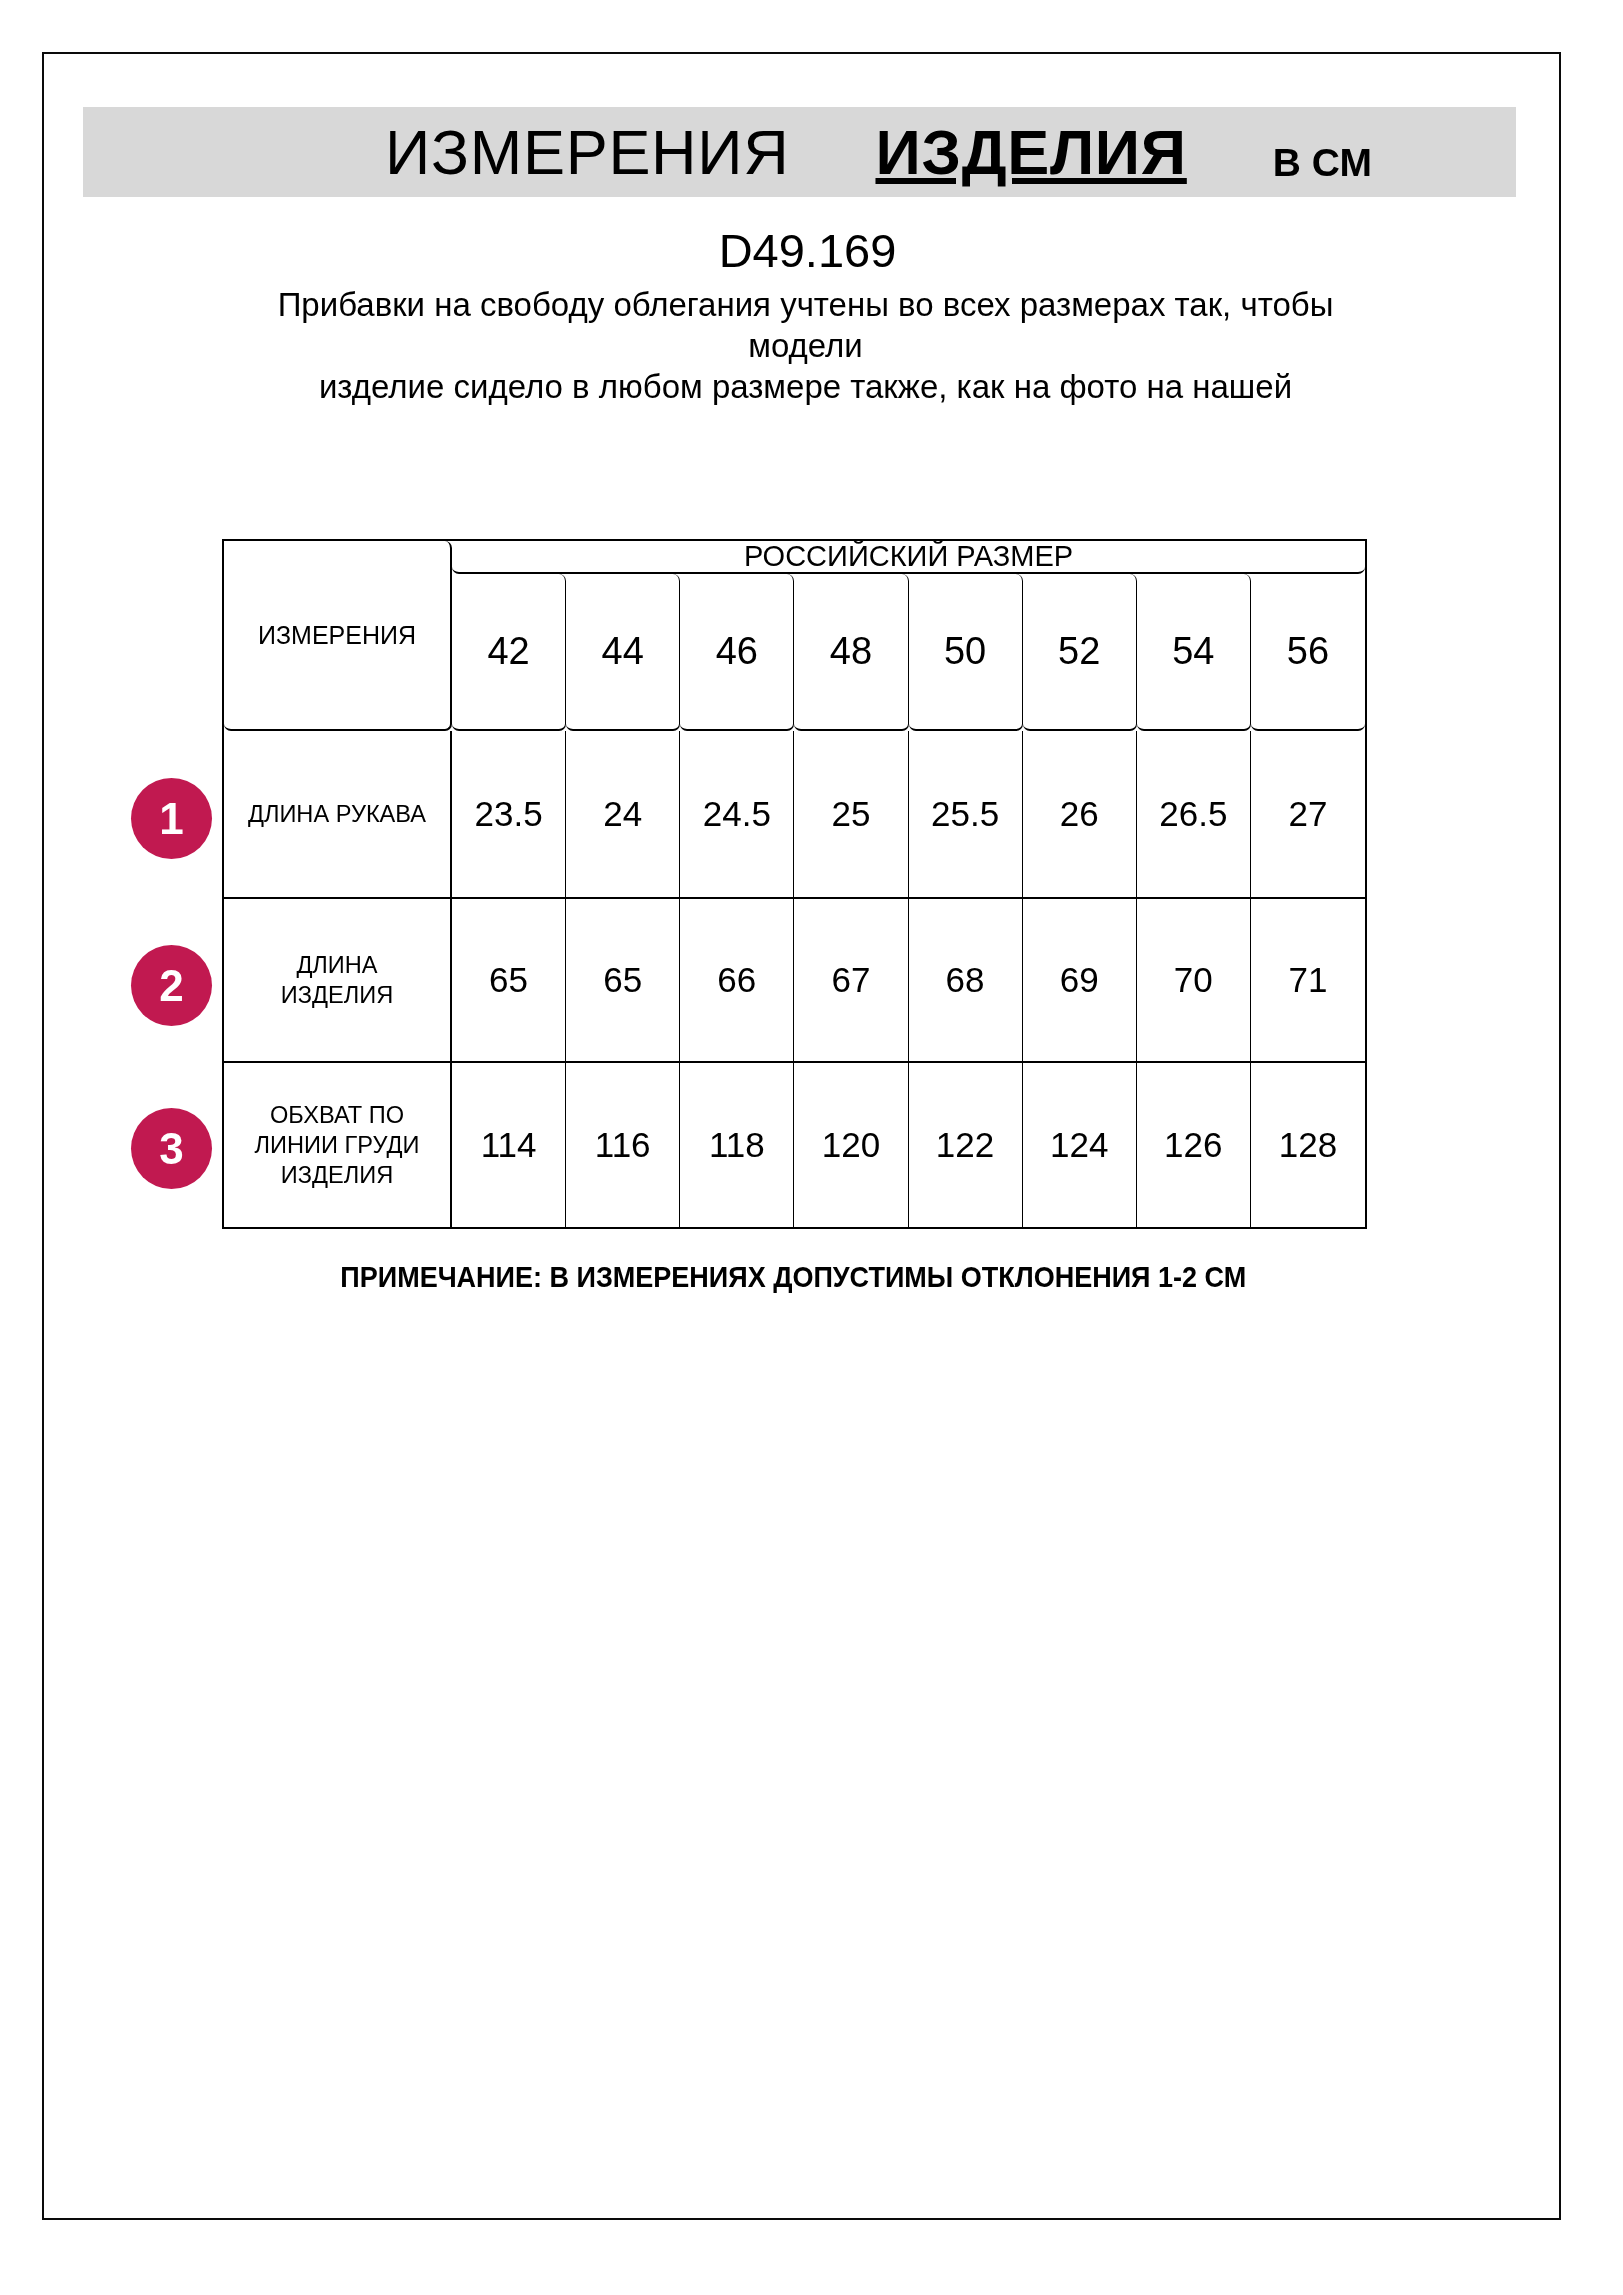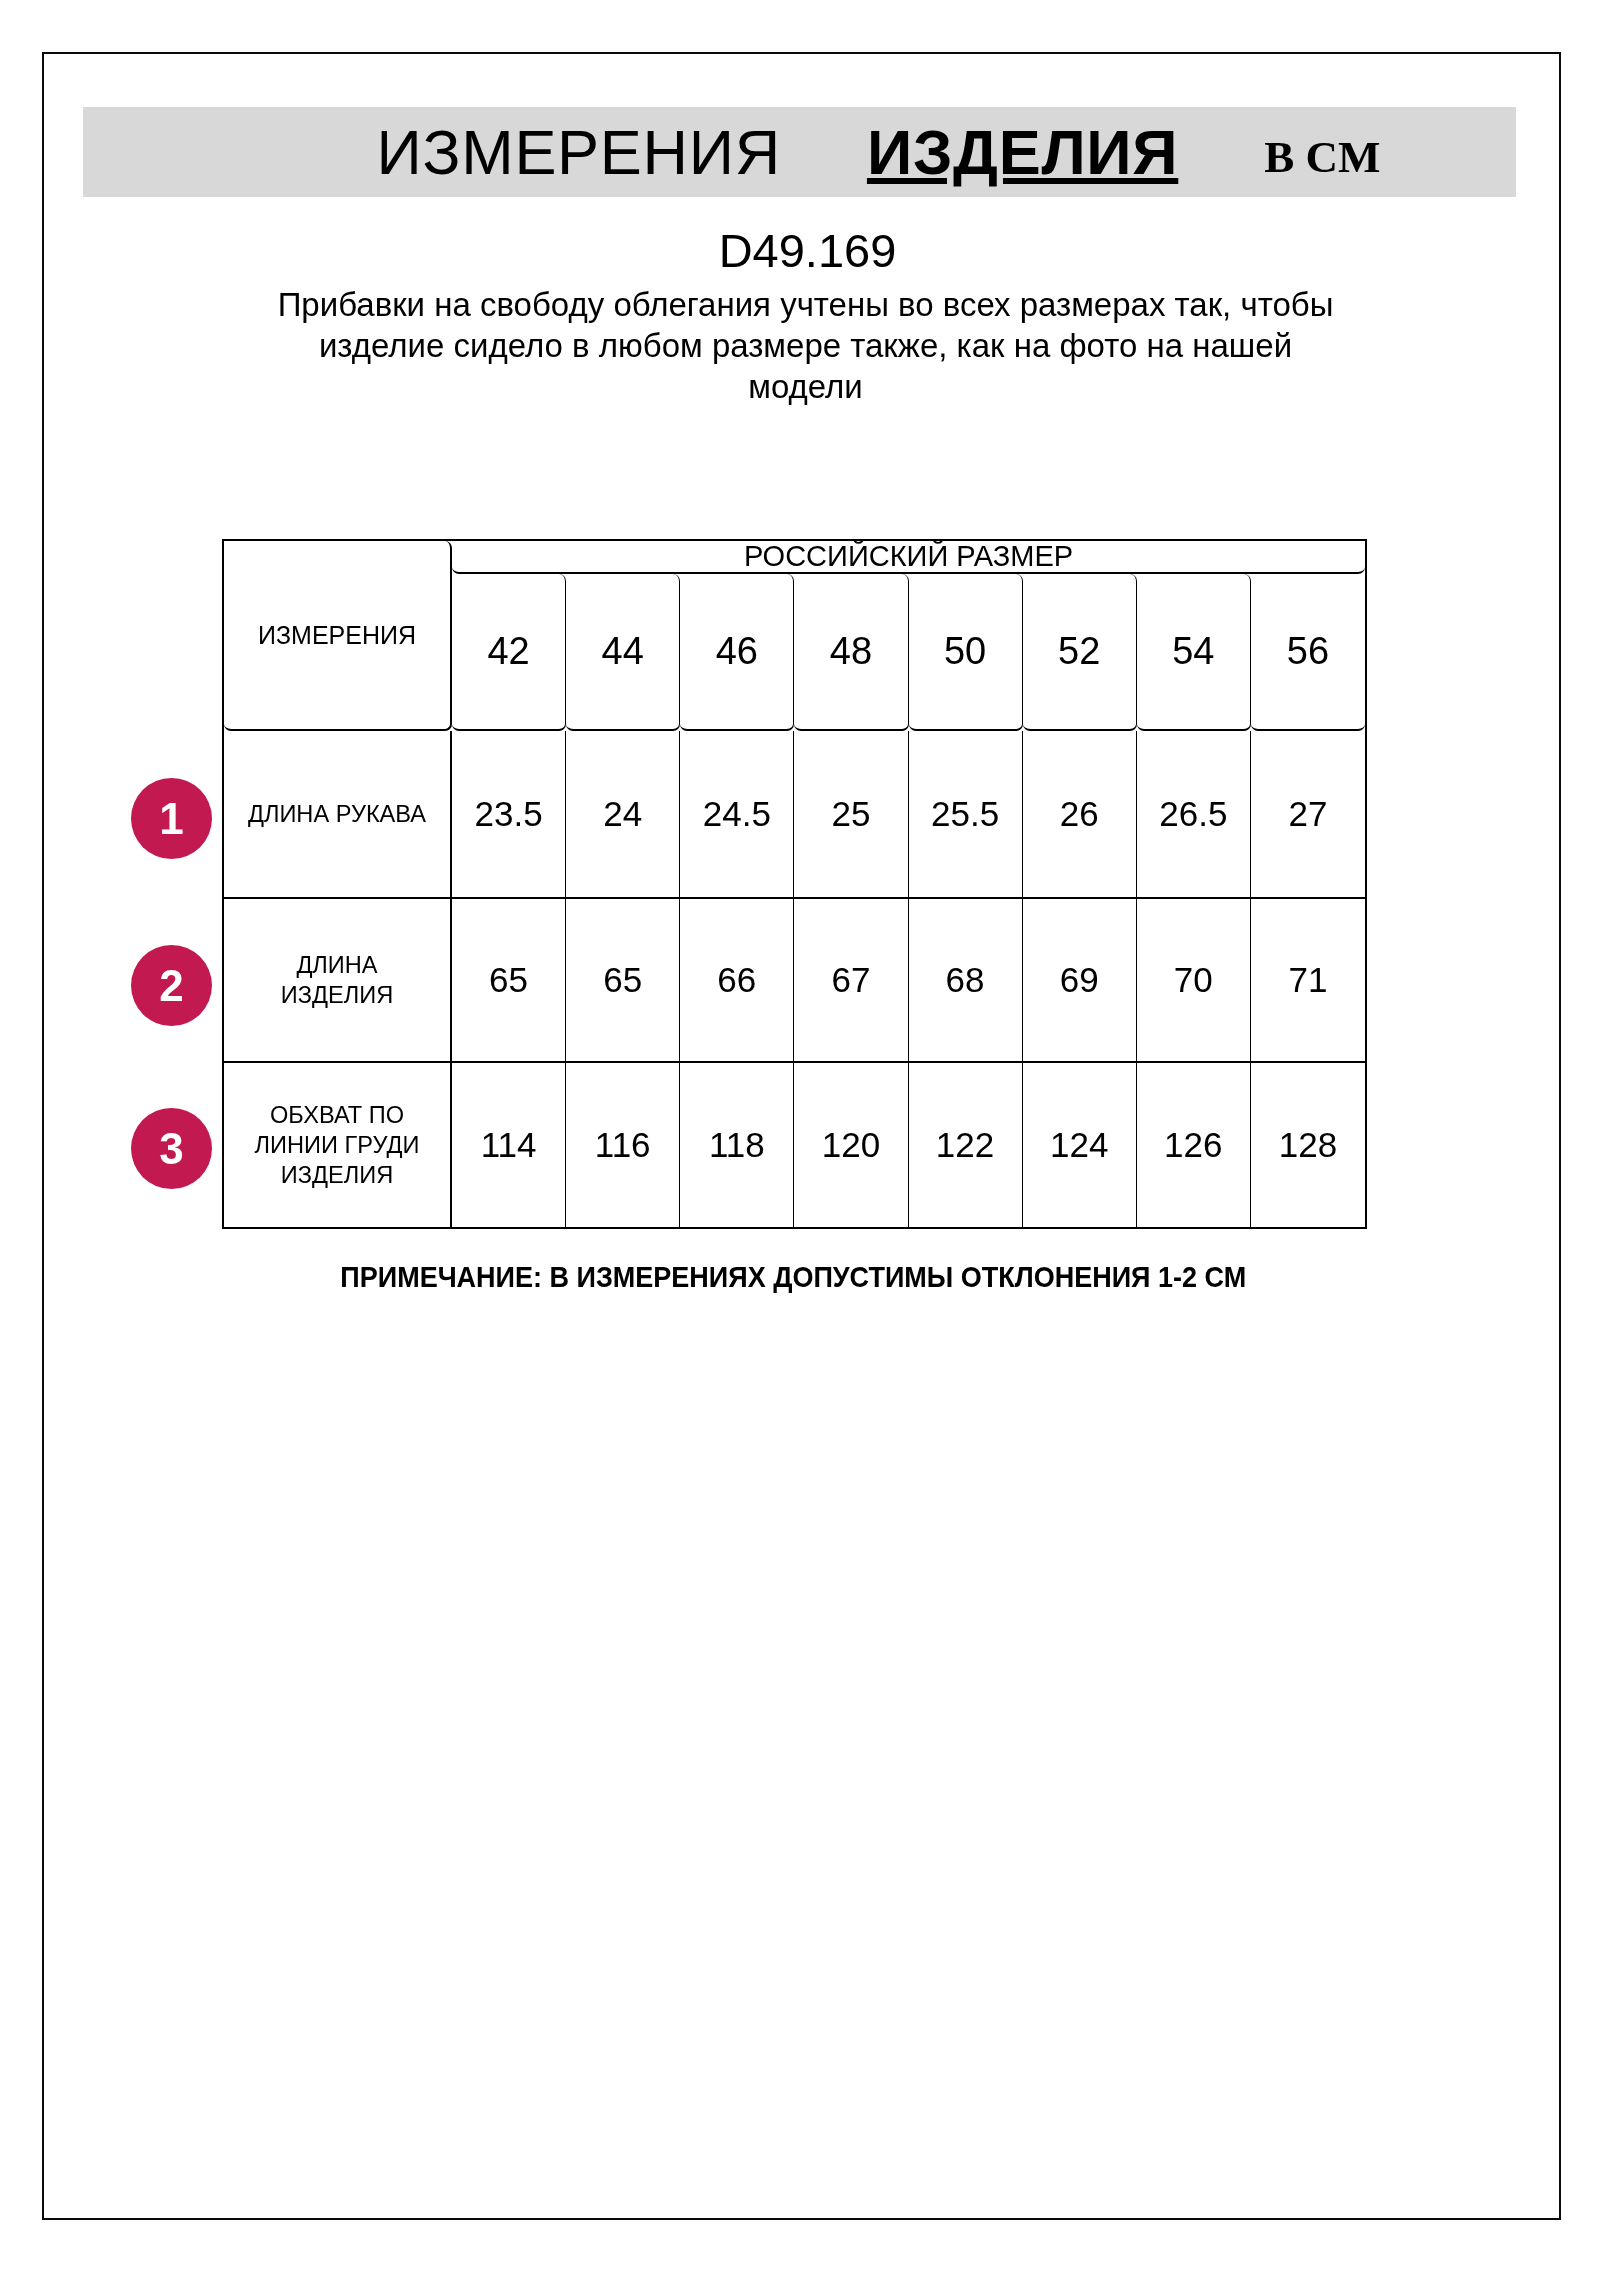--- a/index.html
+++ b/index.html
@@ -13,21 +13,21 @@
     border:2.6px solid #0a0a0a;box-sizing:border-box;background:#fff;
   }
   
   .titlebar{
     position:absolute;left:39px;top:53px;width:1433px;height:90px;
     background:#d8d8d8;display:flex;align-items:center;justify-content:center;
     padding-left:158px;box-sizing:border-box;gap:86px;white-space:nowrap;
   }
   .title-main{font-size:63px;font-weight:normal;letter-spacing:0.7px;}
   .title-prod{font-size:63px;font-weight:bold;letter-spacing:0.7px;text-decoration:underline;}
-  .title-units{font-size:45px;font-weight:bold;position:relative;top:5px;font-family:Liberation Serif, serif;}
+  .title-units{font-size:39px;font-weight:bold;position:relative;top:11px;}
   
   .code{
     position:absolute;left:0;right:0;top:169px;text-align:center;
     font-size:47px;line-height:55px;margin-left:12px;
   }
   .desc{position:absolute;left:8px;right:0;top:230px;text-align:center;}
   .desc div{font-size:33px;line-height:41px;white-space:nowrap;}
   
   .size-table{
     position:absolute;left:178px;top:485px;width:1145px;height:690px;
@@ -75,22 +75,22 @@
   <div class="titlebar">
     <span class="title-main">ИЗМЕРЕНИЯ</span>
     <span class="title-prod">ИЗДЕЛИЯ</span>
     <span class="title-units">В СМ</span>
   </div>
 
   <div class="code">D49.169</div>
 
   <div class="desc">
     <div>Прибавки на свободу облегания учтены во всех размерах так, чтобы</div>
+    <div>модели</div>
     <div>изделие сидело в любом размере также, как на фото на нашей</div>
-    <div>модели</div>
   </div>
 
   <div class="size-table">
     <div class="c corner cr3 bb4">ИЗМЕРЕНИЯ</div>
     <div class="c grp nr bb4">РОССИЙСКИЙ РАЗМЕР</div>
 
     <div class="c size-h bb4">42</div>
     <div class="c size-h bb4">44</div>
     <div class="c size-h bb4">46</div>
     <div class="c size-h bb4">48</div>

